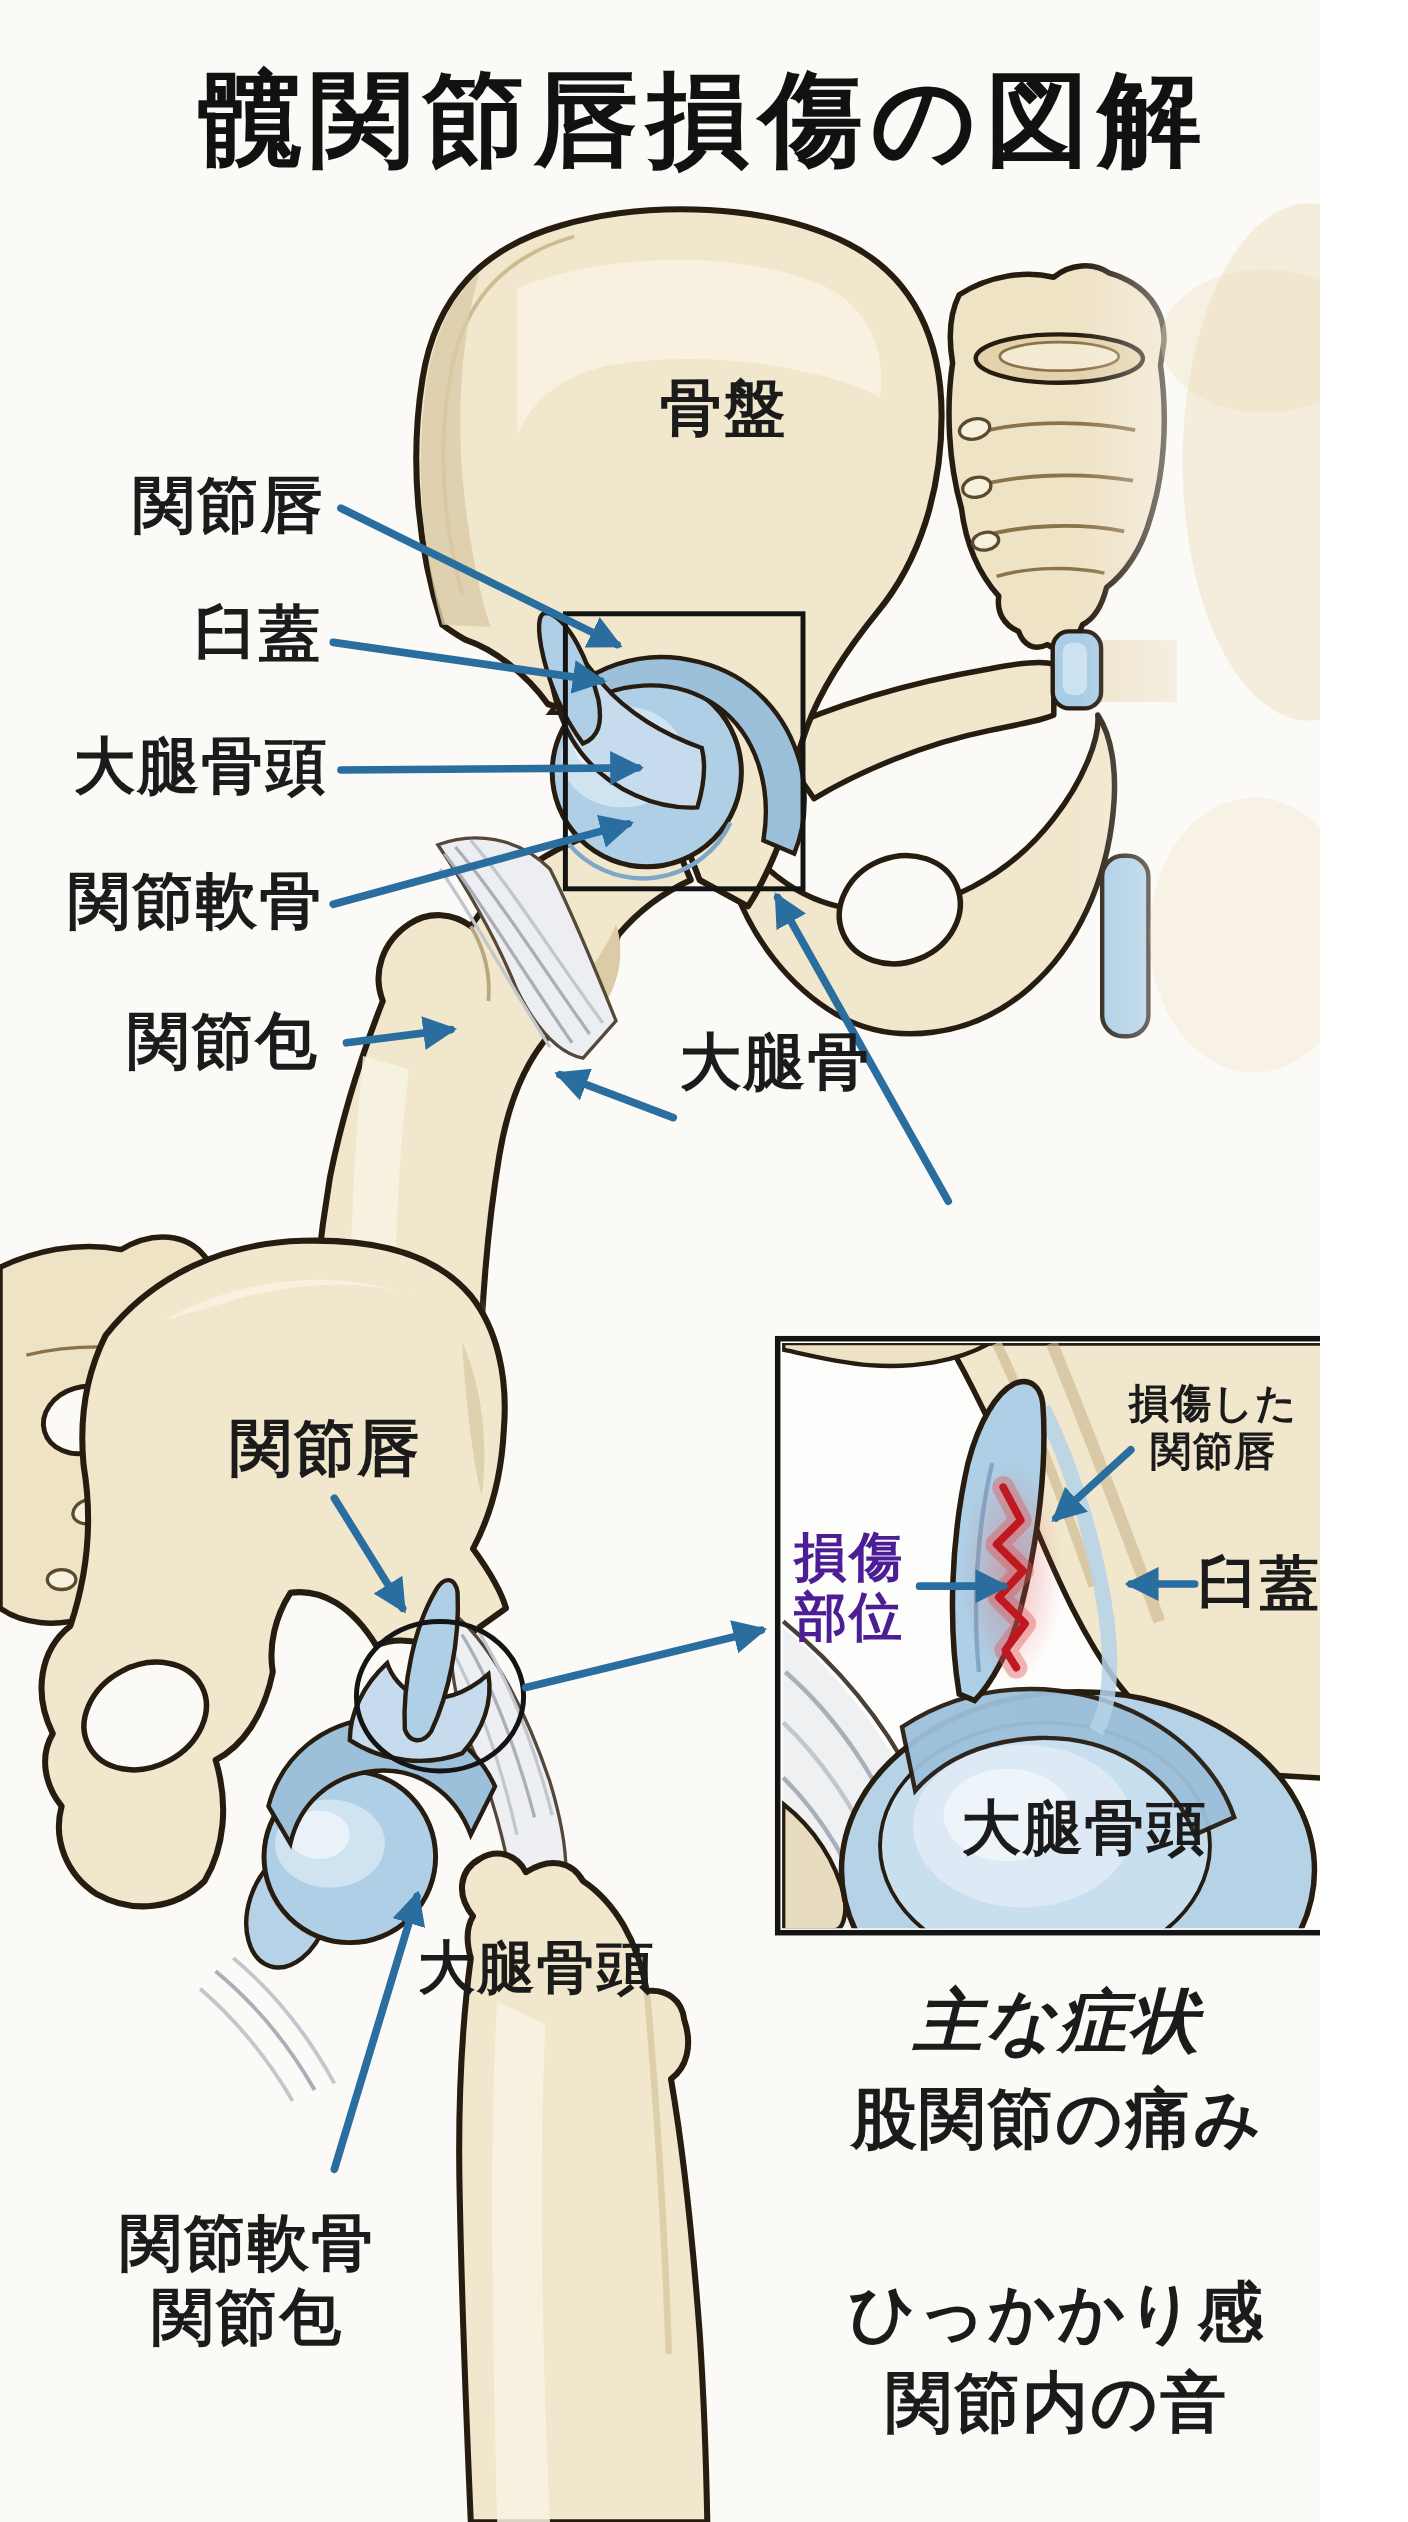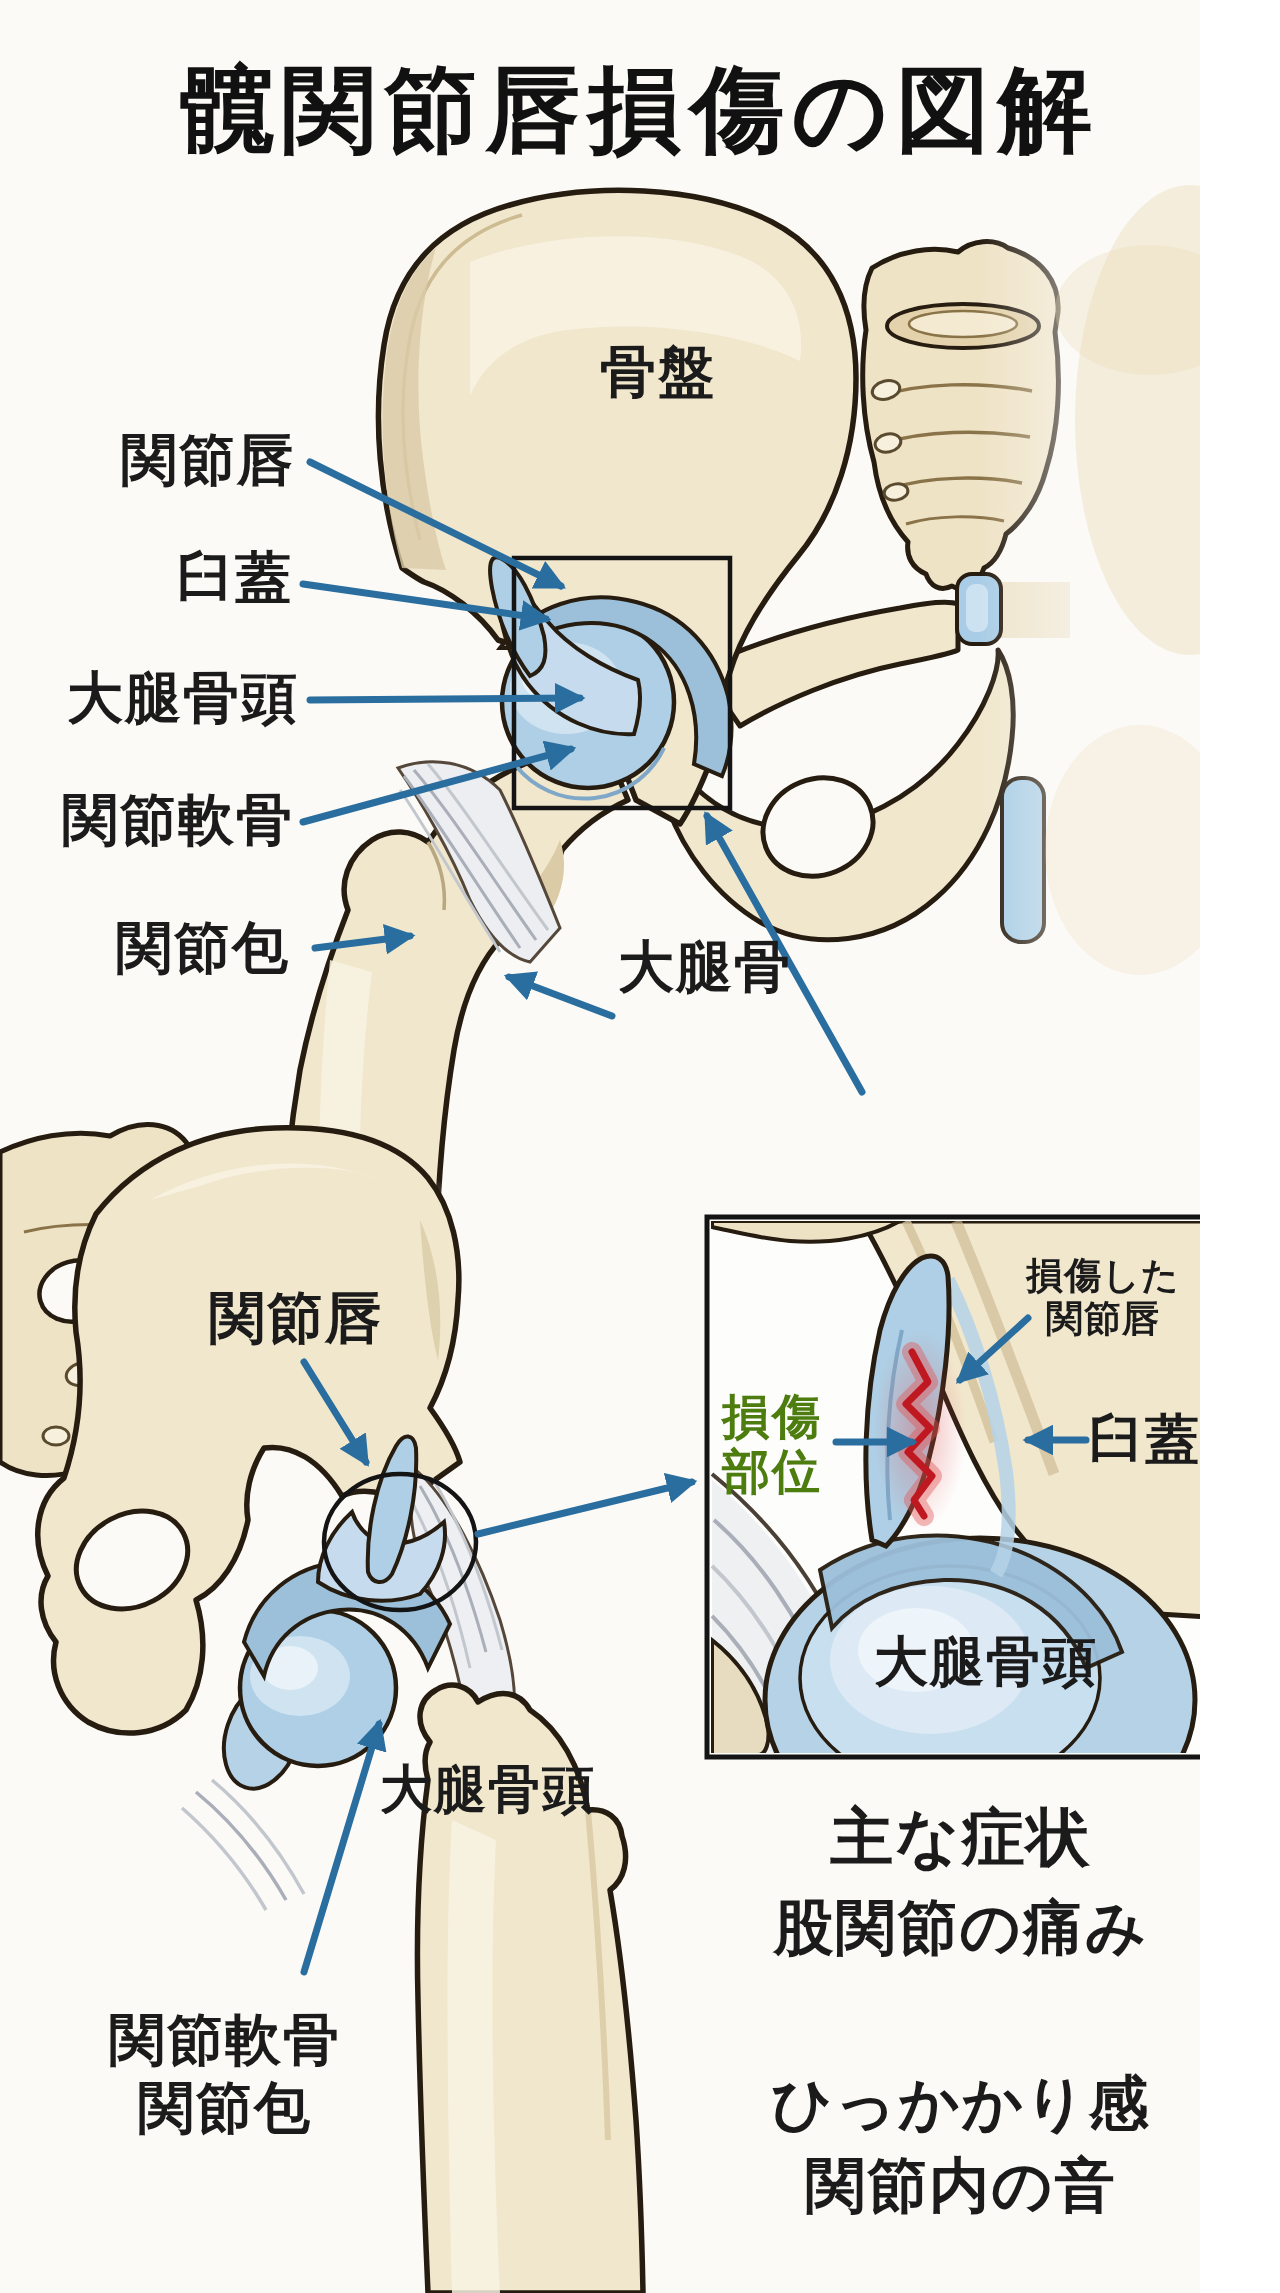--- a/index.html
+++ b/index.html
@@ -15,21 +15,21 @@
     position:absolute;
     transform:translate(-50%,-50%);
     font-weight:800;
     color:#1b1b1b;
     white-space:nowrap;
     text-align:center;
     font-family:"DejaVu Sans",sans-serif;
     line-height:1.15;
     letter-spacing:2px;
   }
-  .red{color:#4d7c0f;}
+  .red{color:#4c1d95;}
   .two-line span{display:block;}
 </style>
 </head>
 <body>
 
 <div id="page">
 
 <svg id="art" viewBox="0 0 1280 2293" xmlns="http://www.w3.org/2000/svg">
   <defs>
     <marker id="ah" viewBox="0 0 10 10" refX="8.2" refY="5" markerWidth="4.4" markerHeight="4.4" orient="auto-start-reverse">
@@ -292,18 +292,18 @@
   </div>
 
   <div class="lbl two-line red" style="left:772px;top:1444px;font-size:48px;">
     <span>損傷</span>
     <span>部位</span>
   </div>
 
   <div class="lbl" style="left:1145px;top:1440px;font-size:54px;">臼蓋</div>
   <div class="lbl" style="left:986px;top:1662px;font-size:54px;">大腿骨頭</div>
 
-  <div class="lbl" style="left:961px;top:1838px;font-size:63px;">主な症状</div>
+  <div class="lbl" style="left:961px;top:1838px;font-size:63px;font-style:italic;">主な症状</div>
   <div class="lbl" style="left:961px;top:1927px;font-size:60px;">股関節の痛み</div>
   <div class="lbl" style="left:961px;top:2103px;font-size:60px;">ひっかかり感</div>
   <div class="lbl" style="left:961px;top:2185px;font-size:60px;">関節内の音</div>
 
 </div>
 
 </body></html>

